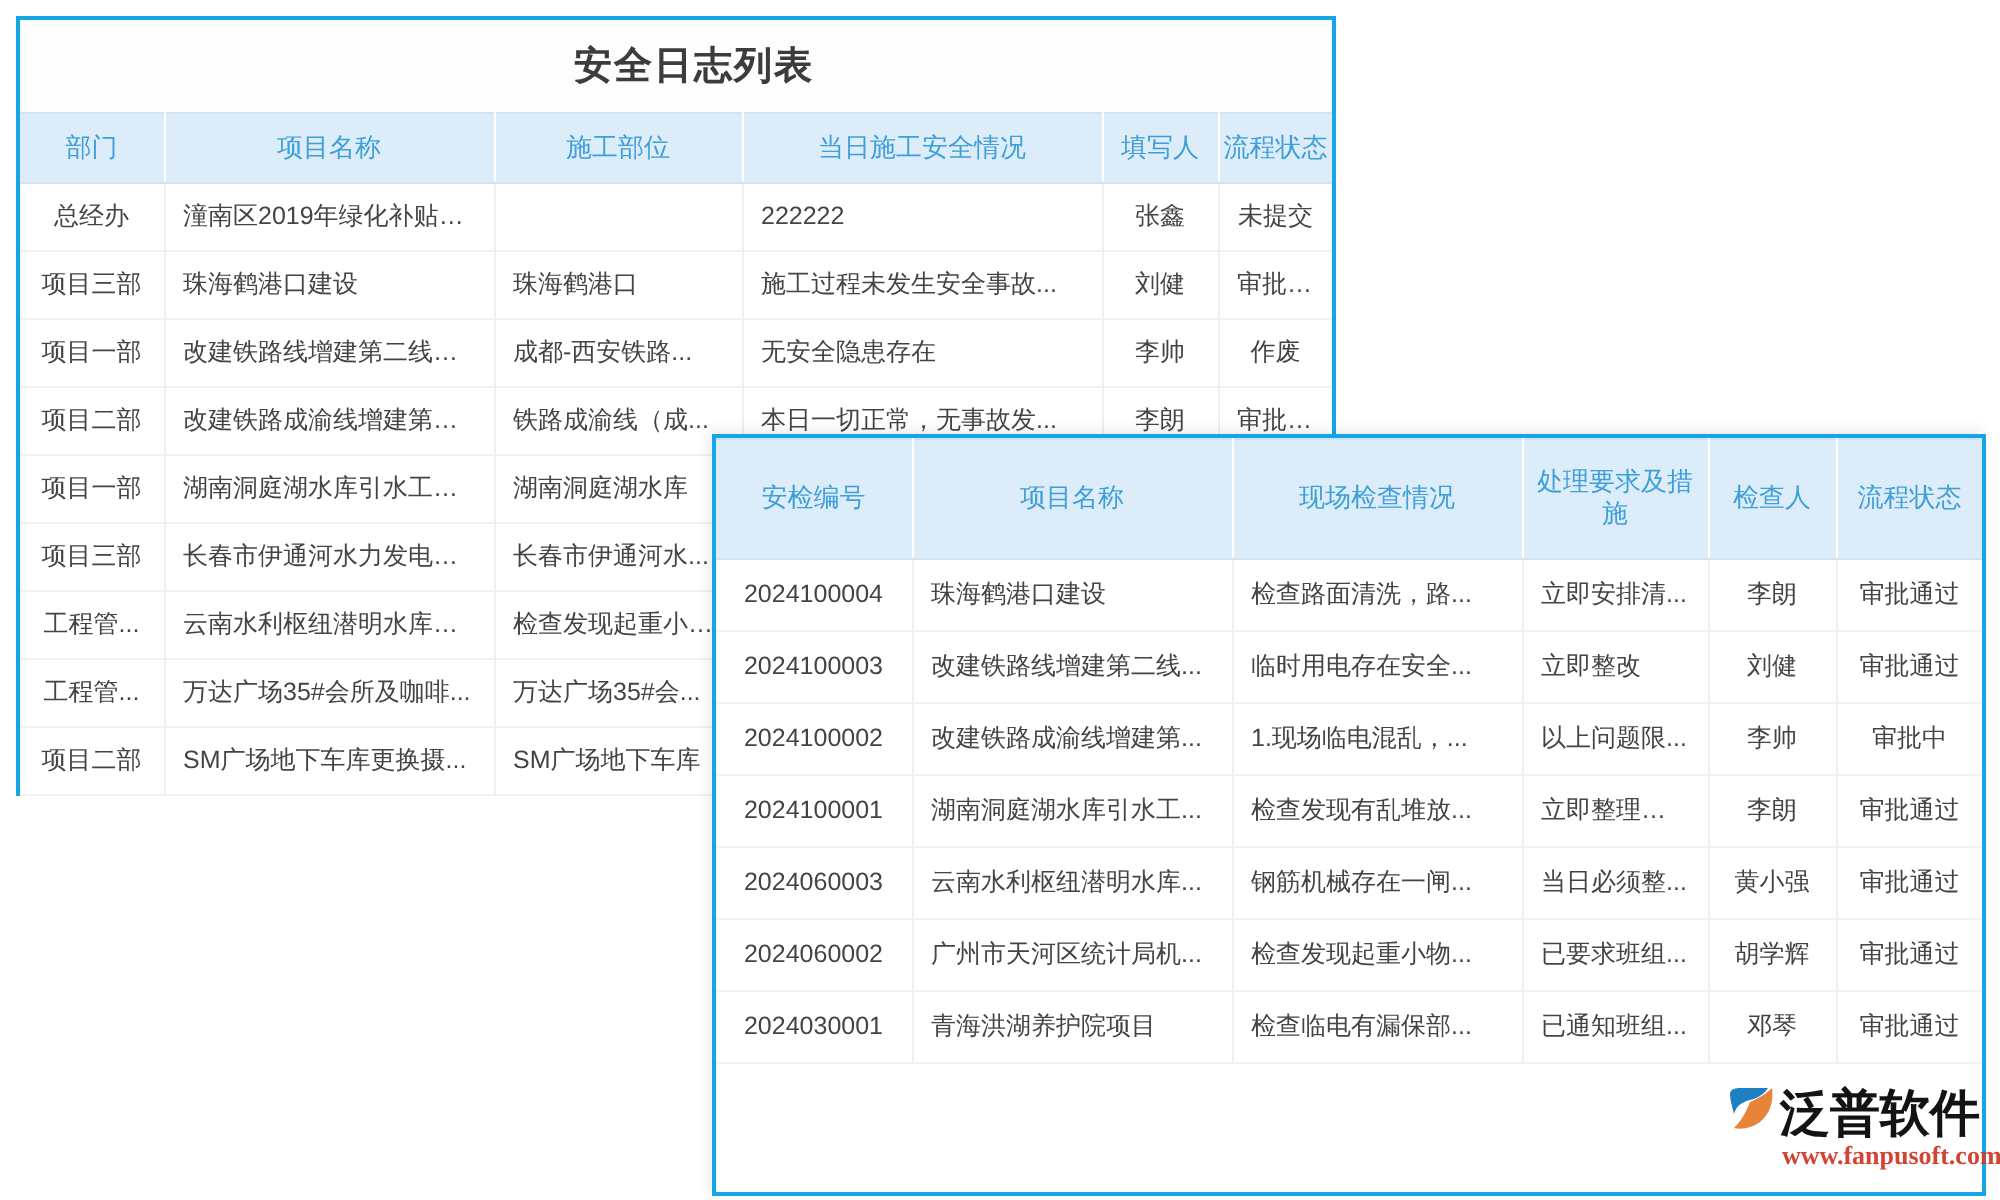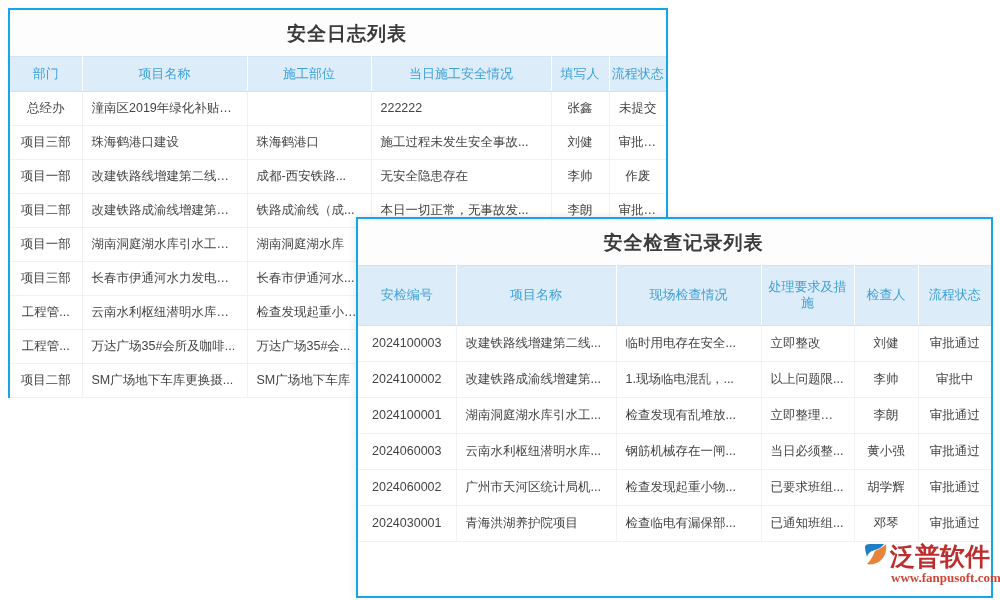--- a/index.html
+++ b/index.html
@@ -118,21 +118,21 @@
     height: 52px;
     pointer-events: none;
     user-select: none;
   }
   .wm-text {
     position: absolute;
     left: 28px;
     top: 0px;
     font-size: 25px;
     font-weight: bold;
-    color: #b91c1c;
+    color: #000000;
     letter-spacing: 0px;
     opacity: 0.92;
     white-space: nowrap;
   }
   .wm-url {
     position: absolute;
     left: 29px;
     top: 30px;
     font-size: 13px;
     font-family: "Liberation Serif", "DejaVu Serif", serif;
@@ -246,21 +246,20 @@
             <td class="left c-dark" title="SM广场地下车库">SM广场地下车库</td>
             <td class="left c-dark" title=""></td>
             <td class="center c-name" title=""></td>
             <td class="center " title=""></td>
           </tr>
         </tbody>
     </table>
   </div>
 
   <div class="panel" id="panel-check">
-    <div class="panel-title">安全检查记录列表</div>
     <table class="grid">
       <colgroup>
         <col style="width:98px">
           <col style="width:160px">
           <col style="width:145px">
         <col style="width:93px">
           <col style="width:64px">
           <col style="width:73px">
       </colgroup>
       <thead>
@@ -268,20 +267,28 @@
           <th>安检编号</th>
           <th>项目名称</th>
           <th>现场检查情况</th>
           <th>处理要求及措施</th>
           <th>检查人</th>
           <th>流程状态</th>
         </tr>
       </thead>
       <tbody id="check-body">
           <tr>
+            <td class="center c-link" title="2024100004">2024100004</td>
+            <td class="left c-link" title="珠海鹤港口建设">珠海鹤港口建设</td>
+            <td class="left c-dark" title="检查路面清洗，路...">检查路面清洗，路...</td>
+            <td class="left c-dark" title="立即安排清...">立即安排清...</td>
+            <td class="center c-name" title="李朗">李朗</td>
+            <td class="center st-pass" title="审批通过">审批通过</td>
+          </tr>
+          <tr>
             <td class="center c-link" title="2024100003">2024100003</td>
             <td class="left c-link" title="改建铁路线增建第二线...">改建铁路线增建第二线...</td>
             <td class="left c-dark" title="临时用电存在安全...">临时用电存在安全...</td>
             <td class="left c-dark" title="立即整改">立即整改</td>
             <td class="center c-name" title="刘健">刘健</td>
             <td class="center st-pass" title="审批通过">审批通过</td>
           </tr>
           <tr>
             <td class="center c-link" title="2024100002">2024100002</td>
             <td class="left c-link" title="改建铁路成渝线增建第...">改建铁路成渝线增建第...</td>

